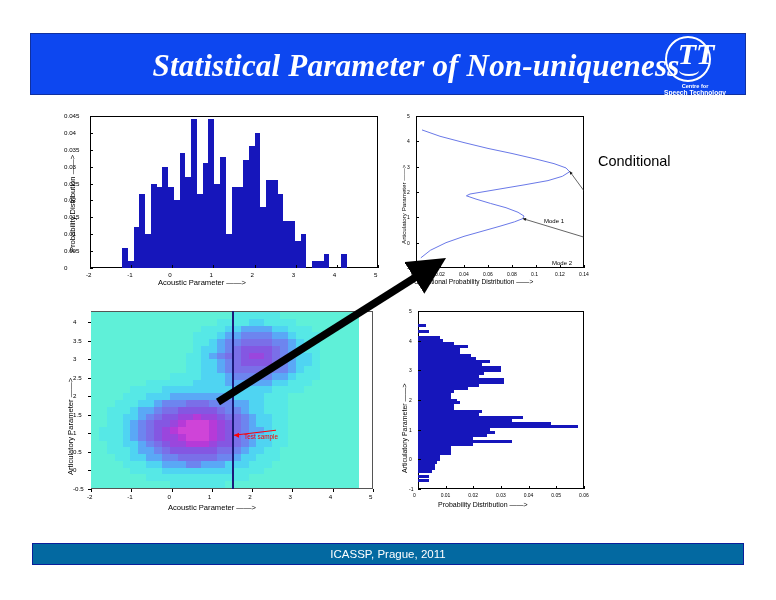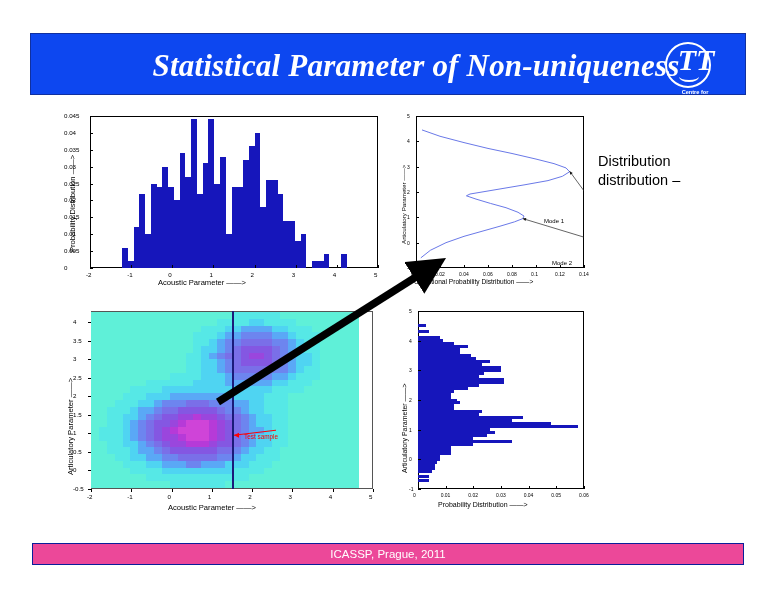--- a/index.html
+++ b/index.html
@@ -21,21 +21,21 @@
   #kth-logo .oval2{position:absolute;left:17px;top:5px;width:50px;height:44px;
         border:1px solid #cfe0ff;border-radius:50%/50%;box-sizing:border-box;}
   #kth-logo .kth-text{position:absolute;left:0;top:19px;width:84px;text-align:center;
         font-family:"Liberation Serif", serif;font-size:12px;font-weight:bold;color:#ffffff;
         letter-spacing:1px;}
   #kth-logo .kth-sub{position:absolute;left:0;top:31px;width:84px;text-align:center;
         font-size:4.4px;color:#ffffff;line-height:5.4px;letter-spacing:.3px;}
   #kth-logo .crown{position:absolute;left:33px;top:3px;width:18px;height:10px;}
 
   
-  #ctt-logo{position:absolute;right:6px;top:6px;width:96px;height:72px;}
+  #ctt-logo{position:absolute;right:6px;top:0;width:96px;height:72px;}
   #ctt-logo .ring{position:absolute;left:22px;top:2px;width:46px;height:46px;
         border:2px solid #ffffff;border-radius:50%;box-sizing:border-box;}
   #ctt-logo .tt{position:absolute;left:22px;top:5px;width:62px;text-align:center;
         font-family:"Liberation Serif", serif;font-style:italic;font-size:30px;
         font-weight:bold;color:#ffffff;line-height:30px;}
   #ctt-logo .smile{position:absolute;left:36px;top:31px;width:20px;height:9px;
         border-bottom:2px solid #ffffff;border-radius:0 0 50% 50%;}
   #ctt-logo .c1{position:absolute;left:8px;top:49px;width:88px;text-align:center;
         font-size:5.6px;font-weight:bold;color:#ffffff;}
   #ctt-logo .c2{position:absolute;left:8px;top:55px;width:88px;text-align:center;
@@ -58,21 +58,21 @@
   #caption{position:absolute;left:598px;top:152px;width:170px;
            font-size:14.5px;line-height:19px;color:#000;}
   #caption .p2{margin-top:12px;}
 
   
   #big-arrow{position:absolute;left:195px;top:250px;width:260px;height:165px;
              pointer-events:none;}
 
   
   #footer{position:absolute;left:32px;top:543px;width:712px;height:22px;
-          background:#ec4899;border:1px solid #0a1f9a;box-sizing:border-box;
+          background:#0369a1;border:1px solid #0a1f9a;box-sizing:border-box;
           display:flex;align-items:center;justify-content:center;
           color:#ffffff;font-size:11.5px;}
 
   
   .hm-cell{position:absolute;}
 </style>
 </head>
 <body>
 
 <div id="header">
@@ -222,22 +222,21 @@
         <polygon points="106.8,102.6 110.36106273553276,102.07195436409349 109.4682360642649,105.01671601669624" fill="#111"></polygon>
       </g>
     </svg>
   <div class="axlbl" id="mode1-label" style="left:152px;top:106px;font-size:6px;">Mode 1</div>
   <div class="axlbl" id="mode2-label" style="left:160px;top:148px;font-size:6px;">Mode 2</div>
   <div class="axtitle" style="left:22px;top:166px;font-size:6.6px;">Conditional Probability Distribution ——&gt;</div>
   <div class="axtitle vrot" style="left:8px;top:132px;font-size:6.2px;">Articulatory Parameter ——&gt;</div>
 </div>
 
 <div id="caption">
-  <div>Distribution</div>
-  <div>distribution –</div>
+  <div>Conditional</div>
 </div>
 
 <div class="fig" id="fig3" style="left:58px;top:305px;width:340px;height:225px;">
   <div class="plotbox" id="fig3-box" style="left:33px;top:6px;width:282px;height:178px;border-color:#555;"></div>
   <div id="fig3-heat" style="position: absolute; left: 33px; top: 7px; width: 267.9px; height: 176px; overflow: hidden;">
       <div class="hm-cell" style="left: 0px; top: 0px; width: 8.47941px; height: 7.36923px; background: rgb(95, 240, 216);"></div>
       <div class="hm-cell" style="left: 7.87941px; top: 0px; width: 8.47941px; height: 7.36923px; background: rgb(95, 240, 216);"></div>
       <div class="hm-cell" style="left: 15.7588px; top: 0px; width: 8.47941px; height: 7.36923px; background: rgb(95, 240, 216);"></div>
       <div class="hm-cell" style="left: 23.6382px; top: 0px; width: 8.47941px; height: 7.36923px; background: rgb(95, 240, 216);"></div>
       <div class="hm-cell" style="left: 31.5176px; top: 0px; width: 8.47941px; height: 7.36923px; background: rgb(95, 240, 216);"></div>

